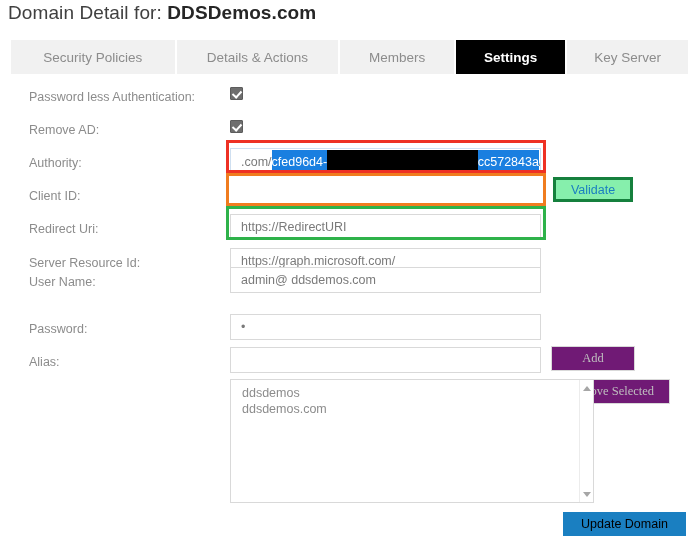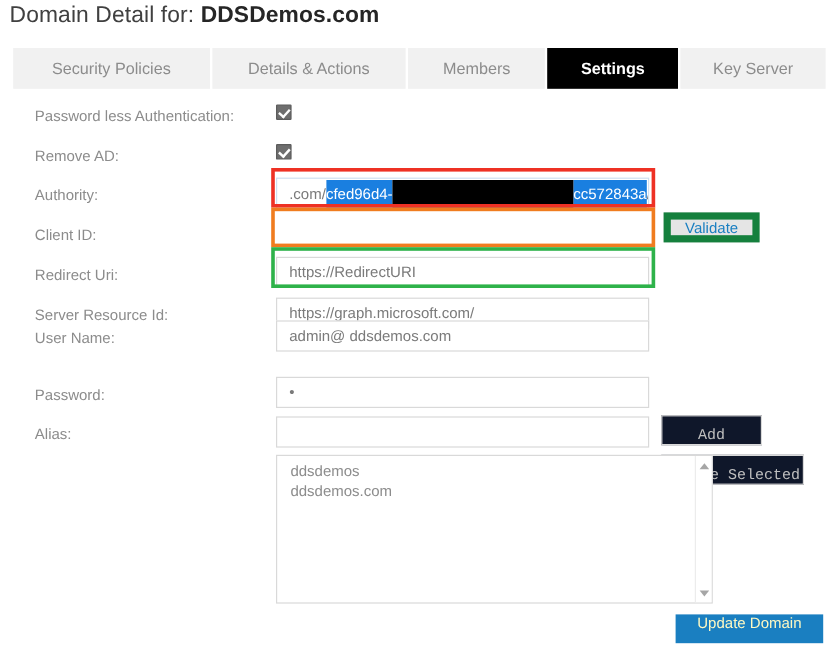--- a/index.html
+++ b/index.html
@@ -148,53 +148,53 @@
     box-sizing: border-box;
     border-width: 3px;
     border-style: solid;
     pointer-events: none;
   }
 
   
   .btn-outline-blue {
     position: absolute;
     box-sizing: border-box;
-    background: #e5e5e5;
-    border: 6px solid #15803d;
+    background: #86efac;
+    border: 3px solid #15803d;
     color: #1a7fc1;
     font-family: "Liberation Sans", sans-serif;
     font-size: 12.5px;
     display: flex;
     align-items: center;
     justify-content: center;
     cursor: pointer;
   }
   .btn-disabled {
     position: absolute;
     box-sizing: border-box;
-    background: #0f172a;
+    background: #701a75;
     border: 1px solid #d9d9d9;
     color: #bfbfbf;
-    font-family: Liberation Mono, monospace;
-    font-size: 12.5px;
-    display: flex;
-    align-items: flex-end;
+    font-family: Liberation Serif, serif;
+    font-size: 12.5px;
+    display: flex;
+    align-items: center;
     justify-content: center;
     cursor: default;
   }
   .btn-primary {
     position: absolute;
     box-sizing: border-box;
     background: #1a7fc1;
     border: none;
-    color: #fef9c3;
+    color: #000000;
     font-family: "Liberation Sans", sans-serif;
     font-size: 12.5px;
     display: flex;
-    align-items: flex-start;
+    align-items: center;
     justify-content: center;
     cursor: pointer;
   }
 
   
   #alias-listbox {
     position: absolute;
     left: 230px;
     top: 379px;
     width: 364px;

